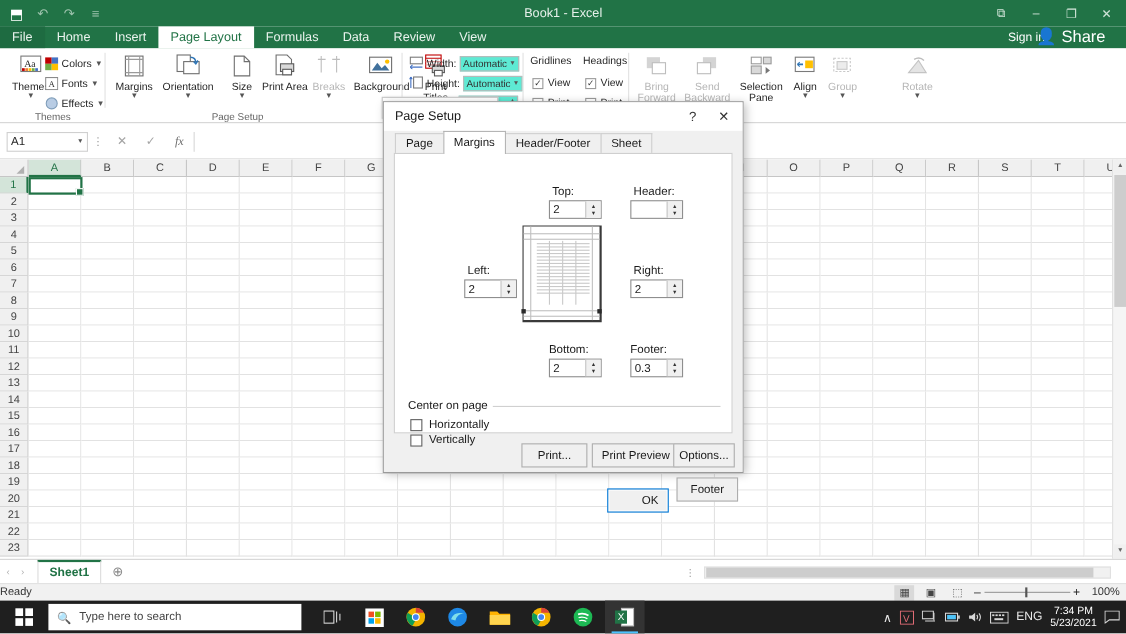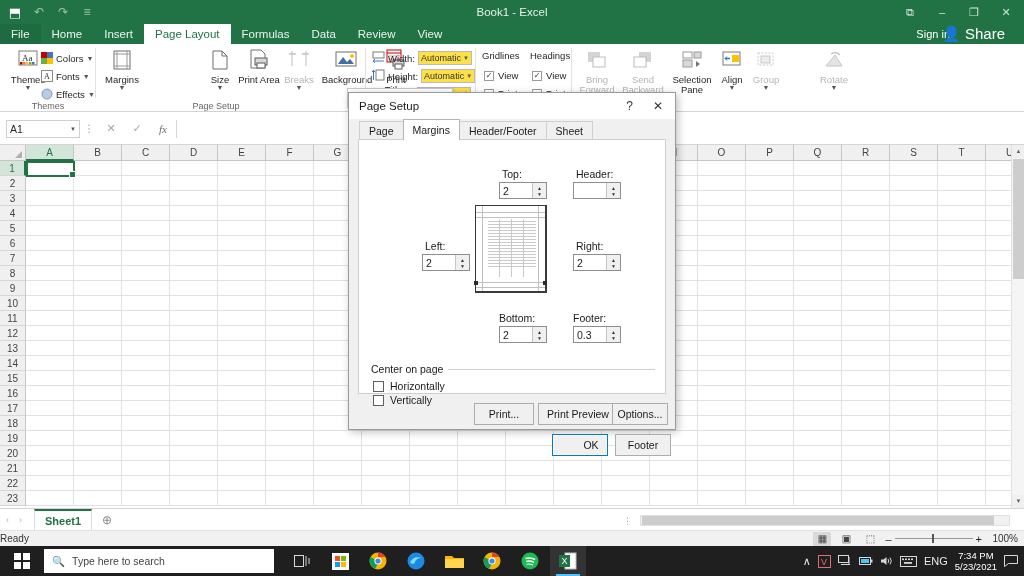--- a/index.html
+++ b/index.html
@@ -84,21 +84,21 @@
 
   .smallbtn {
     position: absolute; height: 16px; display: flex; align-items: center;
     font-size: 9.5px; color: #262626; gap: 3px;
   }
   .smallbtn .sic { width: 13px; height: 13px; display: inline-flex; align-items: center; justify-content: center; }
   .smallbtn .scar { font-size: 7px; color: #555; }
 
   .sf-row { position: absolute; height: 16px; display: flex; align-items: center; font-size: 9.5px; gap: 3px; }
   .sf-field {
-    width: 54px; height: 14px; border: 1px solid #b9b9b9; background: #fde047;
+    width: 54px; height: 14px; border: 1px solid #b9b9b9; background: #5eead4;
     font-size: 9px; display: flex; align-items: center; justify-content: space-between;
     padding: 0 2px; color: #333;
   }
   .sf-field .dd { font-size: 6px; color: #555; }
   .sf-field.spin { justify-content: space-between; }
   .spin-arrows { display: flex; flex-direction: column; line-height: 4px; font-size: 5px; color: #555; }
 
   .chk-row { position: absolute; height: 15px; display: flex; align-items: center; gap: 4px; font-size: 9.5px; }
   .chk {
     width: 10px; height: 10px; border: 1px solid #9a9a9a; background: #fff;
@@ -385,20 +385,32 @@
         <span class="ic">
           <svg width="22" height="22" viewBox="0 0 22 22">
             <rect x="3" y="2" width="16" height="18" fill="#fff" stroke="#6f6f6f"></rect>
             <line x1="6" y1="2" x2="6" y2="20" stroke="#9a9a9a"></line>
             <line x1="16" y1="2" x2="16" y2="20" stroke="#9a9a9a"></line>
             <line x1="3" y1="5" x2="19" y2="5" stroke="#9a9a9a"></line>
             <line x1="3" y1="17" x2="19" y2="17" stroke="#9a9a9a"></line>
           </svg>
         </span>
         <span class="cap">Margins</span>
+        <span class="carat">▼</span>
+      </div>
+      <div class="bigbtn" style="left:46px; width:58px;">
+        <span class="ic">
+          <svg width="24" height="22" viewBox="0 0 24 22">
+            <rect x="2" y="1" width="12" height="15" fill="#fff" stroke="#6f6f6f"></rect>
+            <rect x="8" y="7" width="14" height="11" fill="#fff" stroke="#6f6f6f"></rect>
+            <path d="M14 3 q5 0 5 5" fill="none" stroke="#2e75b6" stroke-width="1.3"></path>
+            <path d="M17 7 l2 2 l2 -3" fill="none" stroke="#2e75b6" stroke-width="1.3"></path>
+          </svg>
+        </span>
+        <span class="cap">Orientation</span>
         <span class="carat">▼</span>
       </div>
       <div class="bigbtn" style="left:106px; width:36px;">
         <span class="ic">
           <svg width="20" height="22" viewBox="0 0 20 22">
             <path d="M3 2 h9 l5 5 v13 h-14 z" fill="#fff" stroke="#6f6f6f"></path>
             <path d="M12 2 v5 h5" fill="none" stroke="#6f6f6f"></path>
           </svg>
         </span>
         <span class="cap">Size</span>
@@ -1343,21 +1355,21 @@
             <div class="gv" style="left:35px;"></div>
           </div>
           <span class="pv-handle" style="left:-2px; bottom:6px;"></span>
           <span class="pv-handle" style="right:-2px; bottom:6px;"></span>
         </div>
       </div>
 
       <div class="dbtn" style="left:125px; top:284px; width:60px;">Print...</div>
       <div class="dbtn" style="left:189px; top:284px; width:80px;">Print Preview</div>
       <div class="dbtn" style="left:263px; top:284px; width:56px;">Options...</div>
-      <div class="dbtn primary" style="left:203px; top:315px; width:56px;padding-left:22px;">OK</div>
+      <div class="dbtn primary" style="left:203px; top:325px; width:56px;padding-left:22px;">OK</div>
       <div class="dbtn" style="left:266px; top:315px; width:56px;">Footer</div>
     </div>
   </div>
 
   <div class="taskbar">
     <div class="startbtn">
       <span class="winlogo">
           <div></div>
           <div></div>
           <div></div>

